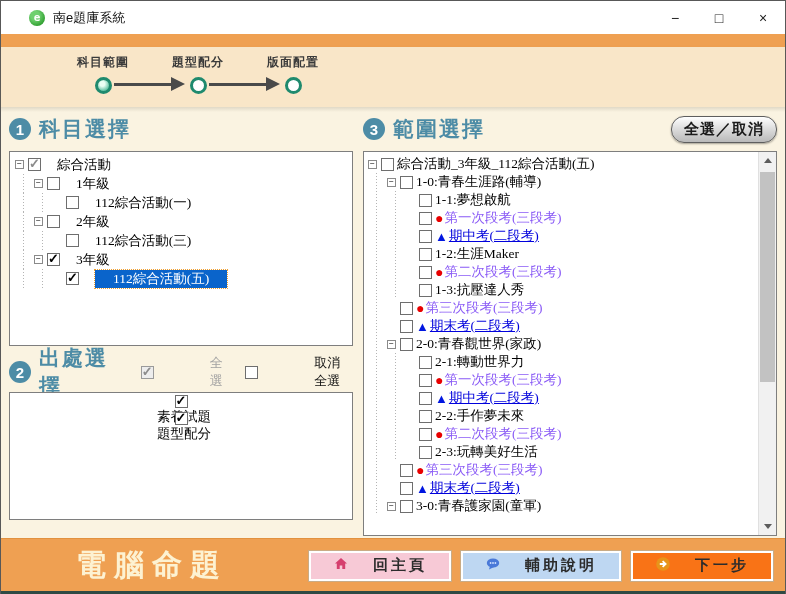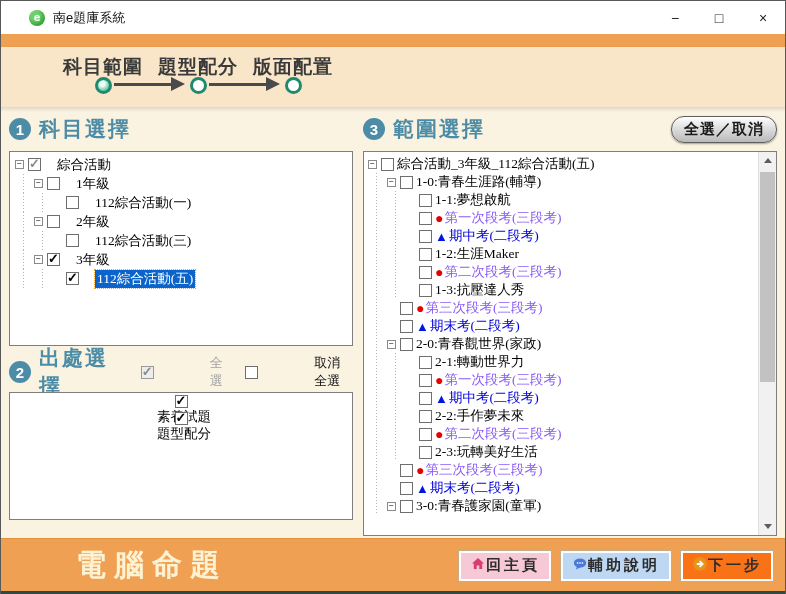--- a/index.html
+++ b/index.html
@@ -9,21 +9,21 @@
   
   .titlebar{position:absolute;left:0;top:0;right:0;height:33px;background:#ffffff;display:flex;align-items:center;}
   .appicon{width:16px;height:16px;border-radius:50%;background:radial-gradient(circle at 38% 35%,#6fd06f 0 30%,#2f9e2f 75%,#156315);margin-left:28px;display:flex;align-items:center;justify-content:center;color:#fff;font:bold 11px "DejaVu Sans Mono",monospace;flex:none;}
   .apptitle{margin-left:8px;font-size:13px;color:#111;}
   .wincontrols{margin-left:auto;display:flex;align-items:center;height:100%;}
   .winbtn{width:44px;height:100%;display:flex;align-items:center;justify-content:center;font-size:14px;color:#222;cursor:default;}
 
   
   .orangeline{position:absolute;left:0;top:33px;right:0;height:13px;background:#efa052;}
   .stepband{position:absolute;left:0;top:46px;right:0;height:60px;background:#f9e6c8;box-shadow:0 3px 4px rgba(120,100,70,.25);}
-  .steplabel{position:absolute;top:7px;width:80px;text-align:center;font-weight:bold;font-size:19px;color:#3a3a3a;letter-spacing:1px;}
+  .steplabel{position:absolute;top:7px;width:80px;text-align:center;font-weight:bold;font-size:12px;color:#3a3a3a;letter-spacing:1px;}
   .scircle{position:absolute;top:30px;width:11px;height:11px;border:3px solid #1f8a6e;border-radius:50%;background:#fff;}
   .scircle.active{background:radial-gradient(circle at 40% 35%,#eafff4 0 25%,#3fb390 85%);}
   .arrowline{position:absolute;top:36px;height:3px;background:#4a4a4a;}
   .arrowhead{position:absolute;top:30px;width:0;height:0;border-top:7px solid transparent;border-bottom:7px solid transparent;border-left:14px solid #4a4a4a;}
 
   
   .main{position:absolute;left:0;top:106px;right:0;height:431px;background:#faf3e1;}
   .main::before{content:"";position:absolute;left:0;top:0;right:0;height:5px;background:linear-gradient(rgba(90,80,60,.16),rgba(90,80,60,0));}
   .col-left{position:absolute;left:8px;top:6px;width:344px;}
   .col-right{position:absolute;left:362px;top:6px;width:414px;}
@@ -46,22 +46,22 @@
   .cb.checked::after,.cb.gray::after{content:"✓";position:absolute;left:0px;top:-3px;font-size:13px;font-weight:bold;color:#000;}
   .cb.gray::after{color:#8c8c8c;}
   .cb.disabled{background:#ededed;border-color:#9a9a9a;}
   .cb.disabled::after{content:"✓";position:absolute;left:0;top:-3px;font-size:13px;font-weight:bold;color:#8c8c8c;}
   .mk{line-height:1;margin-right:1px;flex:none;}
   .mk.red-circle{color:#e80000;font-size:14px;}
   .mk.blue-triangle{color:#0016e0;font-size:13px;}
   .lbl{font-family:"Liberation Serif",serif;font-size:13.5px;color:#000;}
   .stree .lbl{margin-left:13px;}
   .c-red{color:#8b5cf6;}
-  .c-blue{color:#0000dc;}
-  .sel{background:#0a64cb;color:#fff !important;outline:1px dotted #f0a030;padding:0 2px;margin-left:13px;}
+  .c-blue{color:#0000dc;text-decoration:underline;}
+  .sel{background:#0a64cb;color:#fff !important;outline:1px dotted #f0a030;padding:0 18px;margin-left:13px;}
 
   
   .hcheck{display:flex;align-items:center;margin-left:20px;gap:48px;}
   .hcheck .txt{margin-left:5px;font-size:13px;color:#111;}
   .hcheck.dis .txt{color:#a2a2a2;}
 
   
   .lrow{display:flex;align-items:center;height:17px;flex-direction:column;}
   .lrow .lbl{margin-left:3px;}
 
@@ -74,21 +74,21 @@
   .sarrow.up{top:0;}
   .sarrow.down{bottom:0;}
   .tri-up{width:0;height:0;border-left:4px solid transparent;border-right:4px solid transparent;border-bottom:5px solid #5c5c5c;}
   .tri-down{width:0;height:0;border-left:4px solid transparent;border-right:4px solid transparent;border-top:5px solid #5c5c5c;}
   .sthumb{position:absolute;left:1px;width:15px;top:20px;height:210px;background:#c2c2c2;}
 
   
   .footer{position:absolute;left:0;top:537px;right:0;height:53px;background:#efa052;border-top:1px solid #e2913f;display:flex;align-items:center;}
   .brand{margin-left:75px;font-size:30px;font-weight:bold;color:#fdf2d2;letter-spacing:8px;}
   .fbtns{margin-left:auto;margin-right:12px;display:flex;gap:10px;}
-  .fbtn{height:26px;padding:0 9px;border:2px solid #fff;box-shadow:0 0 0 1px #cdb globally;box-shadow:0 0 0 1px #c9ab85;display:flex;align-items:center;gap:0;cursor:default;}
+  .fbtn{height:26px;padding:0 22px;border:2px solid #fff;box-shadow:0 0 0 1px #cdb globally;box-shadow:0 0 0 1px #c9ab85;display:flex;align-items:center;gap:24px;cursor:default;}
   .fbtn .flabel{font-size:15px;font-weight:bold;color:#2c2c2c;letter-spacing:3px;}
   .fbtn.home{background:#f7c9d6;}
   .fbtn.help{background:#bed7f2;}
   .fbtn.next{background:#f97316;}
   .darkstrip{position:absolute;left:0;top:590px;right:0;height:4px;background:#2f4a44;}
 </style>
 </head>
 <body>
 
 <div class="window">

